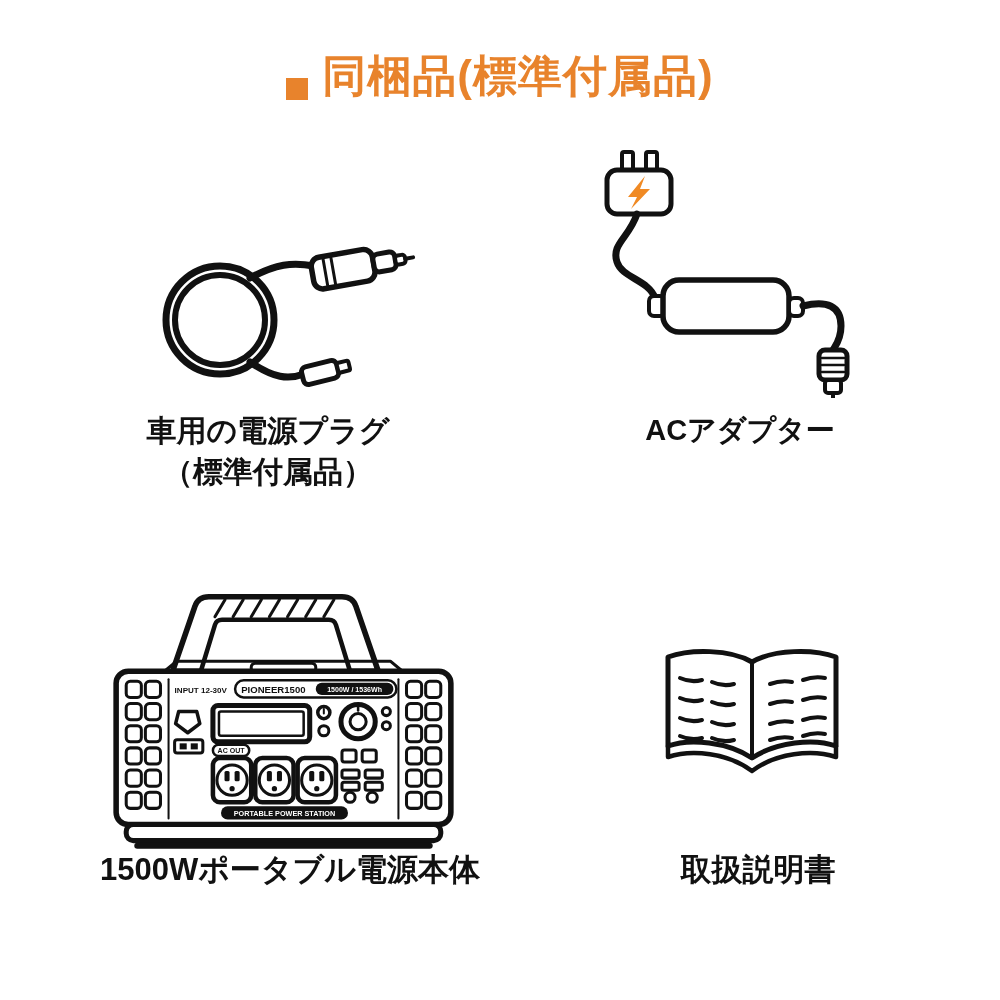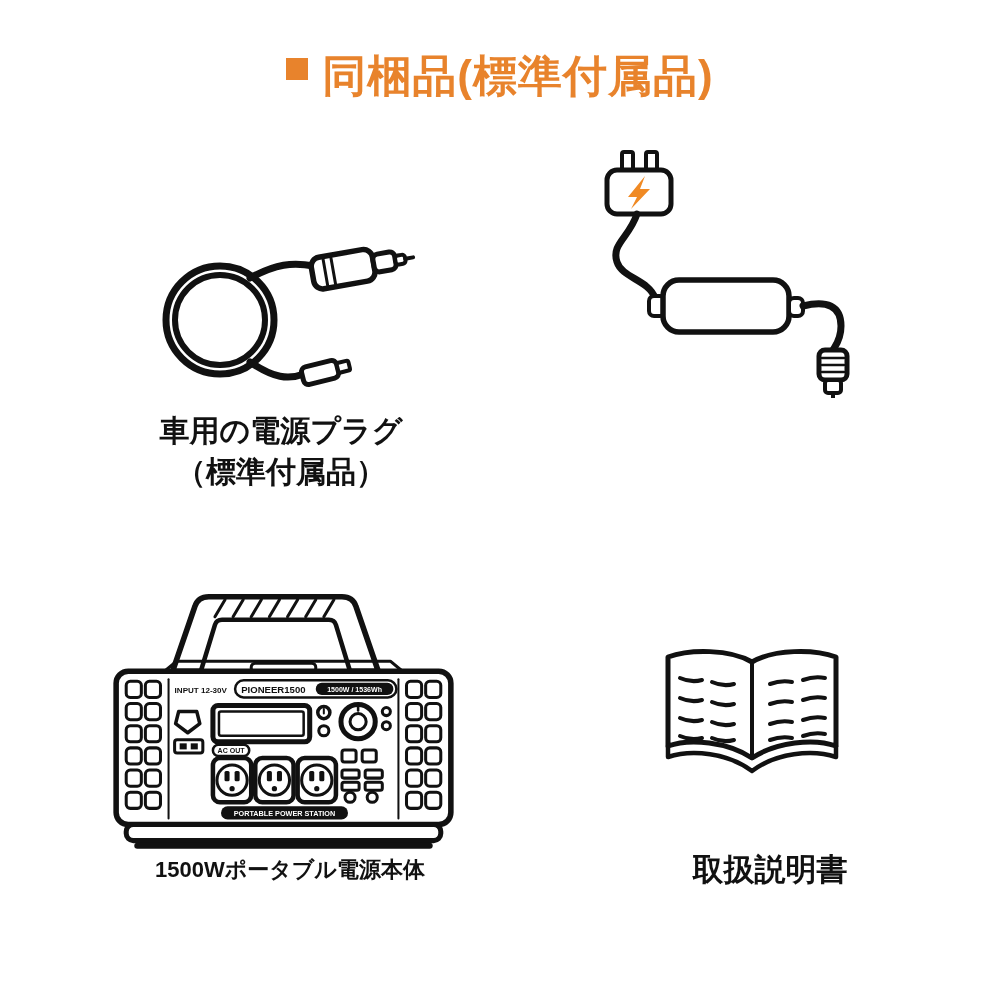--- a/index.html
+++ b/index.html
@@ -3,39 +3,39 @@
 <meta charset="utf-8">
 <style>
   html,body{margin:0;padding:0;background:#fff;}
   .canvas{
     position:relative;width:1000px;height:1000px;background:#ffffff;
     margin:0 auto;overflow:hidden;
     font-family:"Liberation Sans","DejaVu Sans",sans-serif;color:#111111;
   }
   .title-row{
     position:absolute;top:52px;left:0;right:0;
-    display:flex;align-items:flex-start;justify-content:center;gap:14px;
+    display:flex;align-items:flex-end;justify-content:center;gap:14px;
   }
   .title-bullet{
     width:22px;height:22px;background:#E8832C;display:inline-block;
     margin-top:6px;flex:0 0 auto;
   }
   .title-text{
     font-size:44px;font-weight:800;color:#E8832C;letter-spacing:1px;
     line-height:1.1;
   }
   .fig{position:absolute;}
   .caption{
     position:absolute;text-align:center;font-weight:800;color:#111111;
   }
   .caption div{white-space:nowrap;}
-  .cap-car{left:101px;top:410px;width:360px;font-size:30px;line-height:41px;}
+  .cap-car{left:88px;top:410px;width:360px;font-size:30px;line-height:41px;}
   .cap-ac{left:505px;top:410px;width:470px;font-size:29px;line-height:40px;}
-  .cap-ps{left:55px;top:850px;width:470px;font-size:22px;line-height:40px;}
-  .cap-manual{left:600px;top:850px;width:340px;font-size:31px;line-height:40px;}
+  .cap-ps{left:55px;top:850px;width:470px;font-size:31px;line-height:40px;}
+  .cap-manual{left:588px;top:850px;width:340px;font-size:31px;line-height:40px;}
   svg{display:block;}
   svg text{font-family:"Liberation Sans","DejaVu Sans",sans-serif;}
 </style>
 </head>
 <body>
 
 <div class="canvas">
 
   <div class="title-row">
     <span class="title-bullet"></span>
@@ -224,20 +224,21 @@
         <path d="M 163 102 q 11 -4 22 -2"></path>
     </g>
   </svg>
 
   <div class="caption cap-car">
     <div>車用の電源プラグ</div>
     <div>（標準付属品）</div>
   </div>
 
   <div class="caption cap-ac">
+    <div>ACアダプター</div>
   </div>
 
   <div class="caption cap-ps">
     <div>1500Wポータブル電源本体</div>
   </div>
 
   <div class="caption cap-manual">
     <div>取扱説明書</div>
   </div>
 

